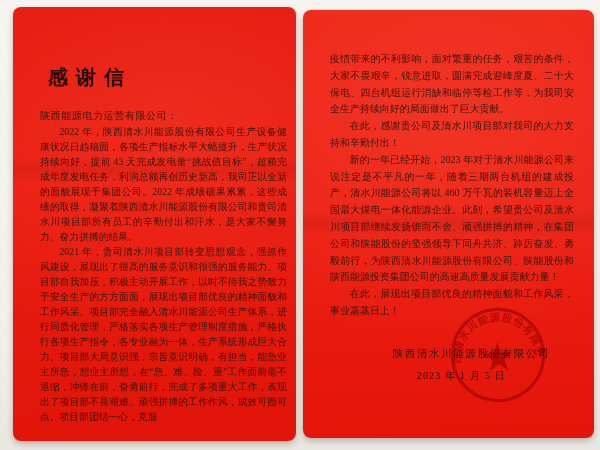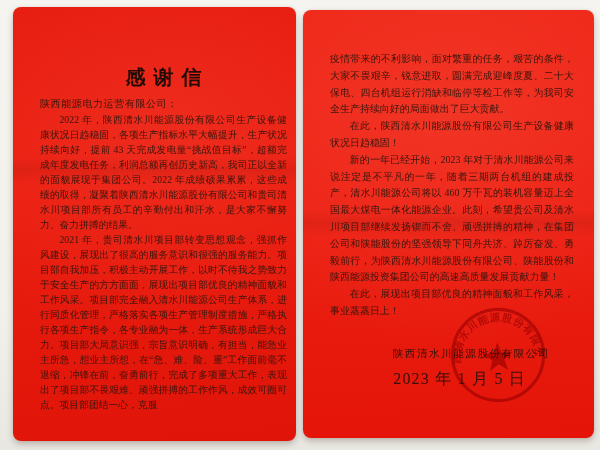--- a/index.html
+++ b/index.html
@@ -30,30 +30,30 @@
     padding:0 9px 0 27px;
   }
   .page2{
     left:303px;top:10px;width:291px;height:428px;
     background:
       radial-gradient(ellipse 430px 320px at 50% 25%, rgba(255,100,80,0.28), rgba(0,0,0,0) 72%),
       linear-gradient(178deg,#ee2516 0%,#ec2013 45%,#e41408 100%);
     padding:0 20px 0 27px;
   }
   .title{
-    text-align:center;
+    text-align:left;
     margin-top:57px;
     font-size:20px;
     font-weight:bold;
     color:#230b05;
     letter-spacing:8px;
     text-indent:8px;
   }
   .salutation{
-    margin-top:6px;
+    margin-top:18px;
     font-size:10px;
     letter-spacing:0.6px;
   }
   .para{
     margin:0;
     font-size:9.7px;
     line-height:15px;
     text-align:justify;
     text-justify:inter-character;
     letter-spacing:0.1px;
@@ -68,22 +68,22 @@
   .noindent{text-indent:0;}
   .sig{
     position:absolute;
     top:337px;right:44px;
     font-size:10.5px;
     letter-spacing:1.6px;
     color:#33110a;
   }
   .date{
     position:absolute;
-    top:359px;right:68px;
-    font-size:16px;
+    top:359px;right:88px;
+    font-size:10px;
     letter-spacing:1.2px;
     color:#33110a;
   }
   .seal{
     position:absolute;
     left:146px;top:296px;
     width:98px;height:98px;
     mix-blend-mode:multiply;
     opacity:0.85;
     transform:rotate(-4deg);
@@ -102,21 +102,21 @@
   <div class="page page1">
     <div class="title">感谢信</div>
     <div class="salutation">陕西能源电力运营有限公司：</div>
     <p class="para">2022 年，陕西清水川能源股份有限公司生产设备健康状况日趋稳固，各项生产指标水平大幅提升，生产状况持续向好，提前 43 天完成发电量“挑战值目标”，超额完成年度发电任务，利润总额再创历史新高，我司正以全新的面貌展现于集团公司。2022 年成绩硕果累累，这些成绩的取得，凝聚着陕西清水川能源股份有限公司和贵司清水川项目部所有员工的辛勤付出和汗水，是大家不懈努力、奋力拼搏的结果。</p>
     <p class="para">2021 年，贵司清水川项目部转变思想观念，强抓作风建设，展现出了很高的服务意识和很强的服务能力。项目部自我加压，积极主动开展工作，以时不待我之势致力于安全生产的方方面面，展现出项目部优良的精神面貌和工作风采。项目部完全融入清水川能源公司生产体系，进行同质化管理，严格落实各项生产管理制度措施，严格执行各项生产指令，各专业融为一体，生产系统形成巨大合力。项目部大局意识强，宗旨意识明确，有担当，能急业主所急，想业主所想，在“急、难、险、重”工作面前毫不退缩，冲锋在前，奋勇前行，完成了多项重大工作，表现出了项目部不畏艰难、顽强拼搏的工作作风，成效可圈可点。项目部团结一心，克服</p>
     <div class="crease" style="top:150px"></div>
   </div>
 
   <div class="page page2">
     <p class="para noindent pad-top">疫情带来的不利影响，面对繁重的任务，艰苦的条件，大家不畏艰辛，锐意进取，圆满完成迎峰度夏、二十大保电、四台机组运行消缺和临停等检工作等，为我司安全生产持续向好的局面做出了巨大贡献。</p>
-    <p class="para">在此，陕西清水川能源股份有限公司生产设备健康状况日趋稳固！</p>
+    <p class="para">在此，感谢贵公司及清水川项目部对我司的大力支持和辛勤付出！</p>
     <p class="para">新的一年已经开始，2023 年对于清水川能源公司来说注定是不平凡的一年，随着三期两台机组的建成投产，清水川能源公司将以 460 万千瓦的装机容量迈上全国最大煤电一体化能源企业。此刻，希望贵公司及清水川项目部继续发扬锲而不舍、顽强拼搏的精神，在集团公司和陕能股份的坚强领导下同舟共济、踔厉奋发、勇毅前行，为陕西清水川能源股份有限公司、陕能股份和陕西能源投资集团公司的高速高质量发展贡献力量！</p>
     <p class="para">在此，展现出项目部优良的精神面貌和工作风采，事业蒸蒸日上！</p>
 
     <div class="sig">陕西清水川能源股份有限公司</div>
     <div class="date">2023 年 1 月 5 日</div>
 
     <svg class="seal" viewBox="0 0 100 100">
       <circle cx="50" cy="50" r="46.5" fill="none" stroke="#b21507" stroke-width="3.2" opacity="0.8"></circle>
       <path id="sealArc" d="M 11 54 A 39 39 0 0 1 89 54" fill="none"></path>
       <text font-size="10.5" fill="#b21507" opacity="0.85" letter-spacing="1" style="font-family:&quot;Liberation Sans&quot;,sans-serif;font-weight:bold">

